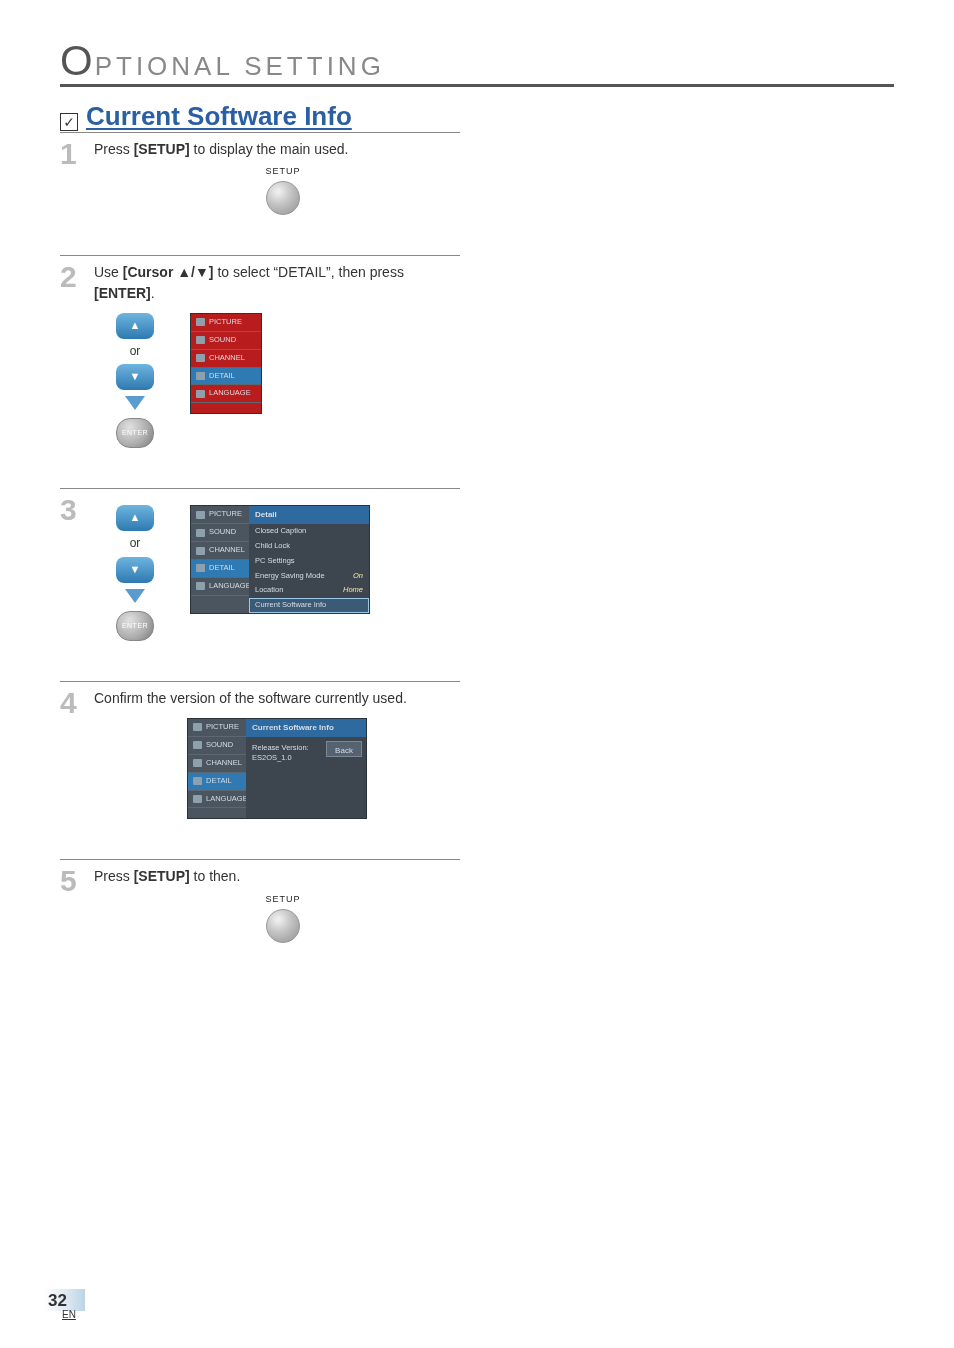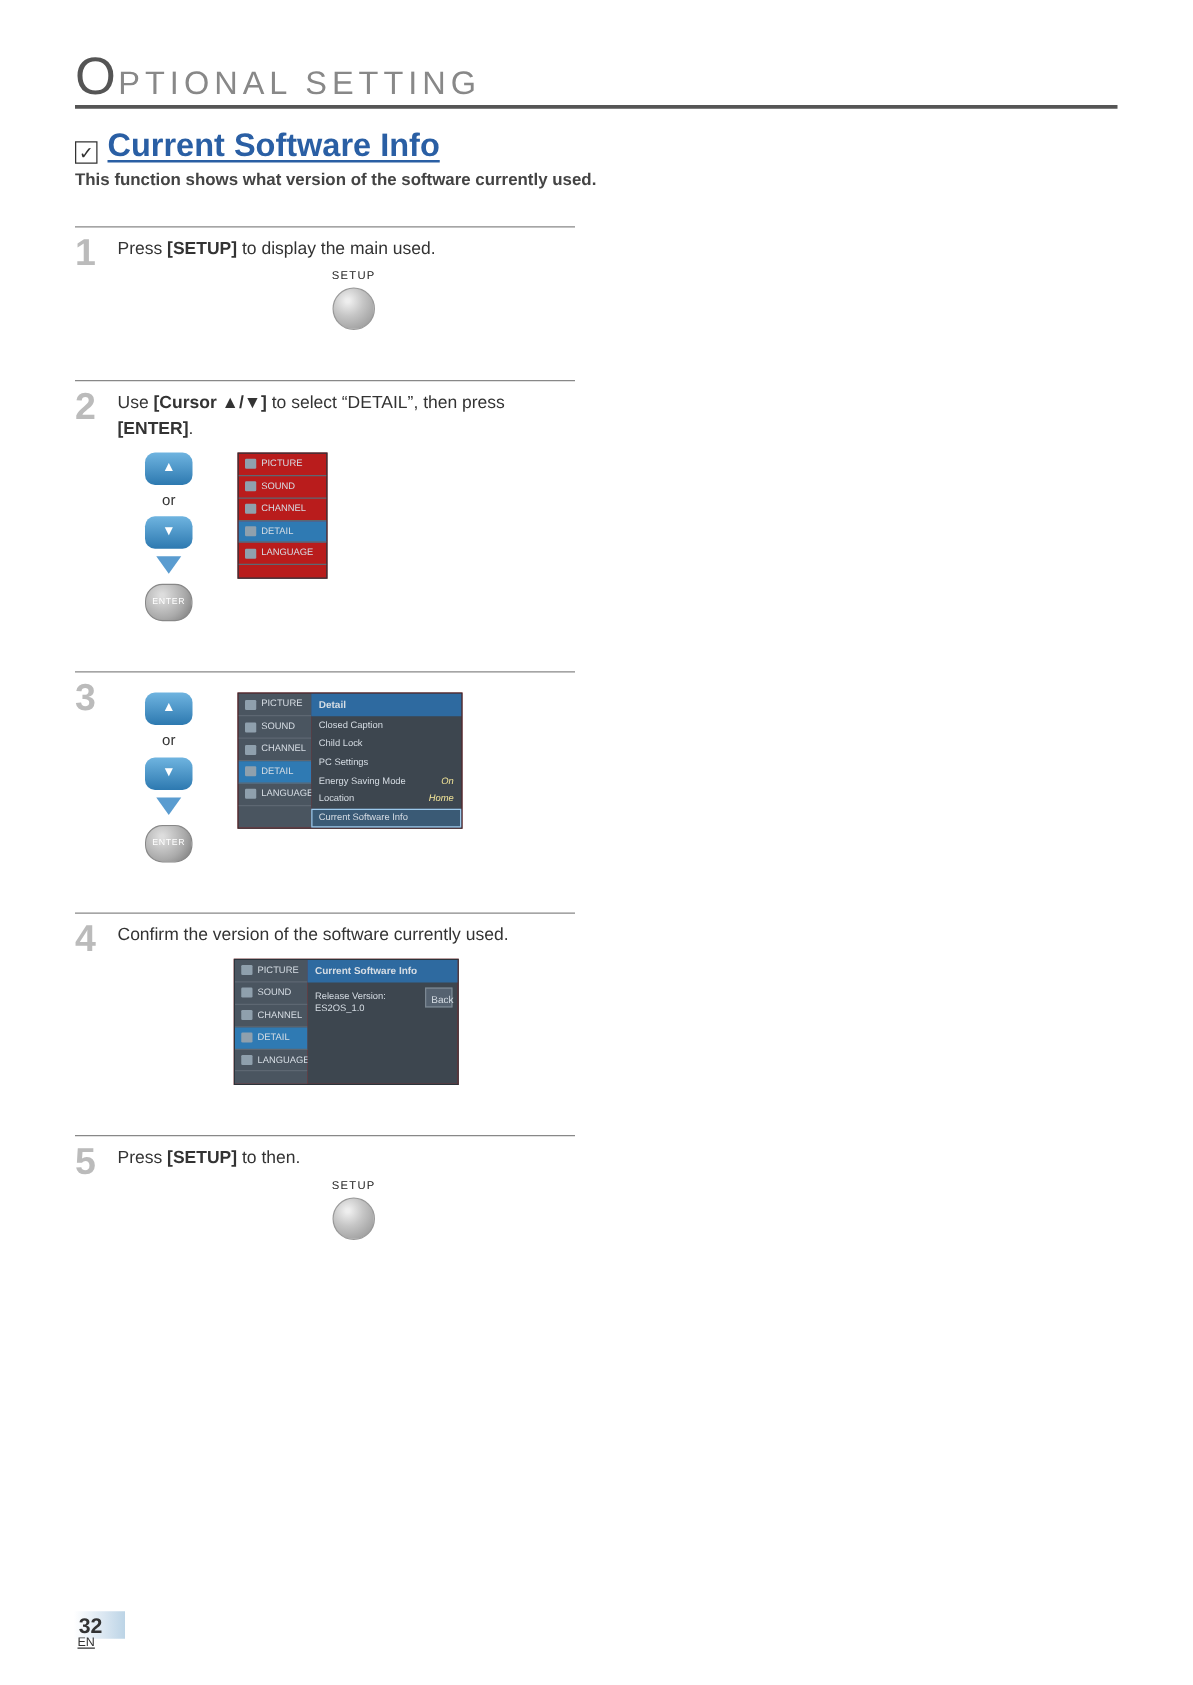--- a/index.html
+++ b/index.html
@@ -53,42 +53,41 @@
   .osd-side { width: 58px; background: #4a5560; }
   .osd-content { flex: 1; background: #3d464f; }
   .osd-title { background: #2e6aa0; padding: 3px 6px; font-weight: 700; font-size: 8px; }
   .osd-item { padding: 2px 6px; font-size: 7.5px; display: flex; justify-content: space-between; }
   .osd-item.sel { outline: 1px solid #9cc8ea; outline-offset: -1px; background: #3a5a75; }
   .osd-val { font-style: italic; color: #f5e79a; }
 
   .osd-sw { width: 180px; display: flex; }
   .osd-sw .body { flex: 1; background: #3d464f; display: flex; }
   .osd-box { flex: 1; padding: 6px; font-size: 7.5px; }
-  .osd-back { width: 22px; padding: 3px 4px; font-size: 8px; background: #556270; text-align: center; height: 16px; margin: 4px 4px 0 0; border: 1px solid #7b8792; }
+  .osd-back { width: 36px; padding: 3px 4px; font-size: 8px; background: #556270; text-align: center; height: 16px; margin: 4px 4px 0 0; border: 1px solid #7b8792; }
 
   
   .page-foot { position: absolute; left: 44px; bottom: 28px; }
-  .pn-box { display: inline-block; background: linear-gradient(to right, #fff 0%, #d9e6f1 60%, #bcd4e6 100%); padding: 2px 18px 0 4px; margin-left: 15px; }
+  .pn-box { display: inline-block; background: linear-gradient(to right, #fff 0%, #d9e6f1 60%, #bcd4e6 100%); padding: 2px 18px 0 4px; }
   .pn { font-size: 17px; font-weight: 700; color: #333; }
   .pn-sub { font-size: 10px; color: #333; margin-left: 18px; margin-top: -2px; text-decoration: underline; }
 </style>
 </head>
 <body>
 <div class="page">
 
 <div class="chapter">
   <span class="big-o">O</span>
   <span class="rest">PTIONAL  SETTING</span>
 </div>
 
 <div class="section-head">
   <span class="check-icon">✓</span>
   <span class="section-title">Current Software Info</span>
 </div>
-<div class="section-sub">This function shows what version of the software currently used.</div>
 
 <div class="steps">
 
   <hr class="hr-top">
   <div class="step">
     <div class="step-num">1</div>
     <div class="step-body">
       <span>Press </span><b>[SETUP]</b><span> to display the main used.</span>
       <div class="btn-wrap" style="display:flex">
         <span class="btn-label-top">SETUP</span>

